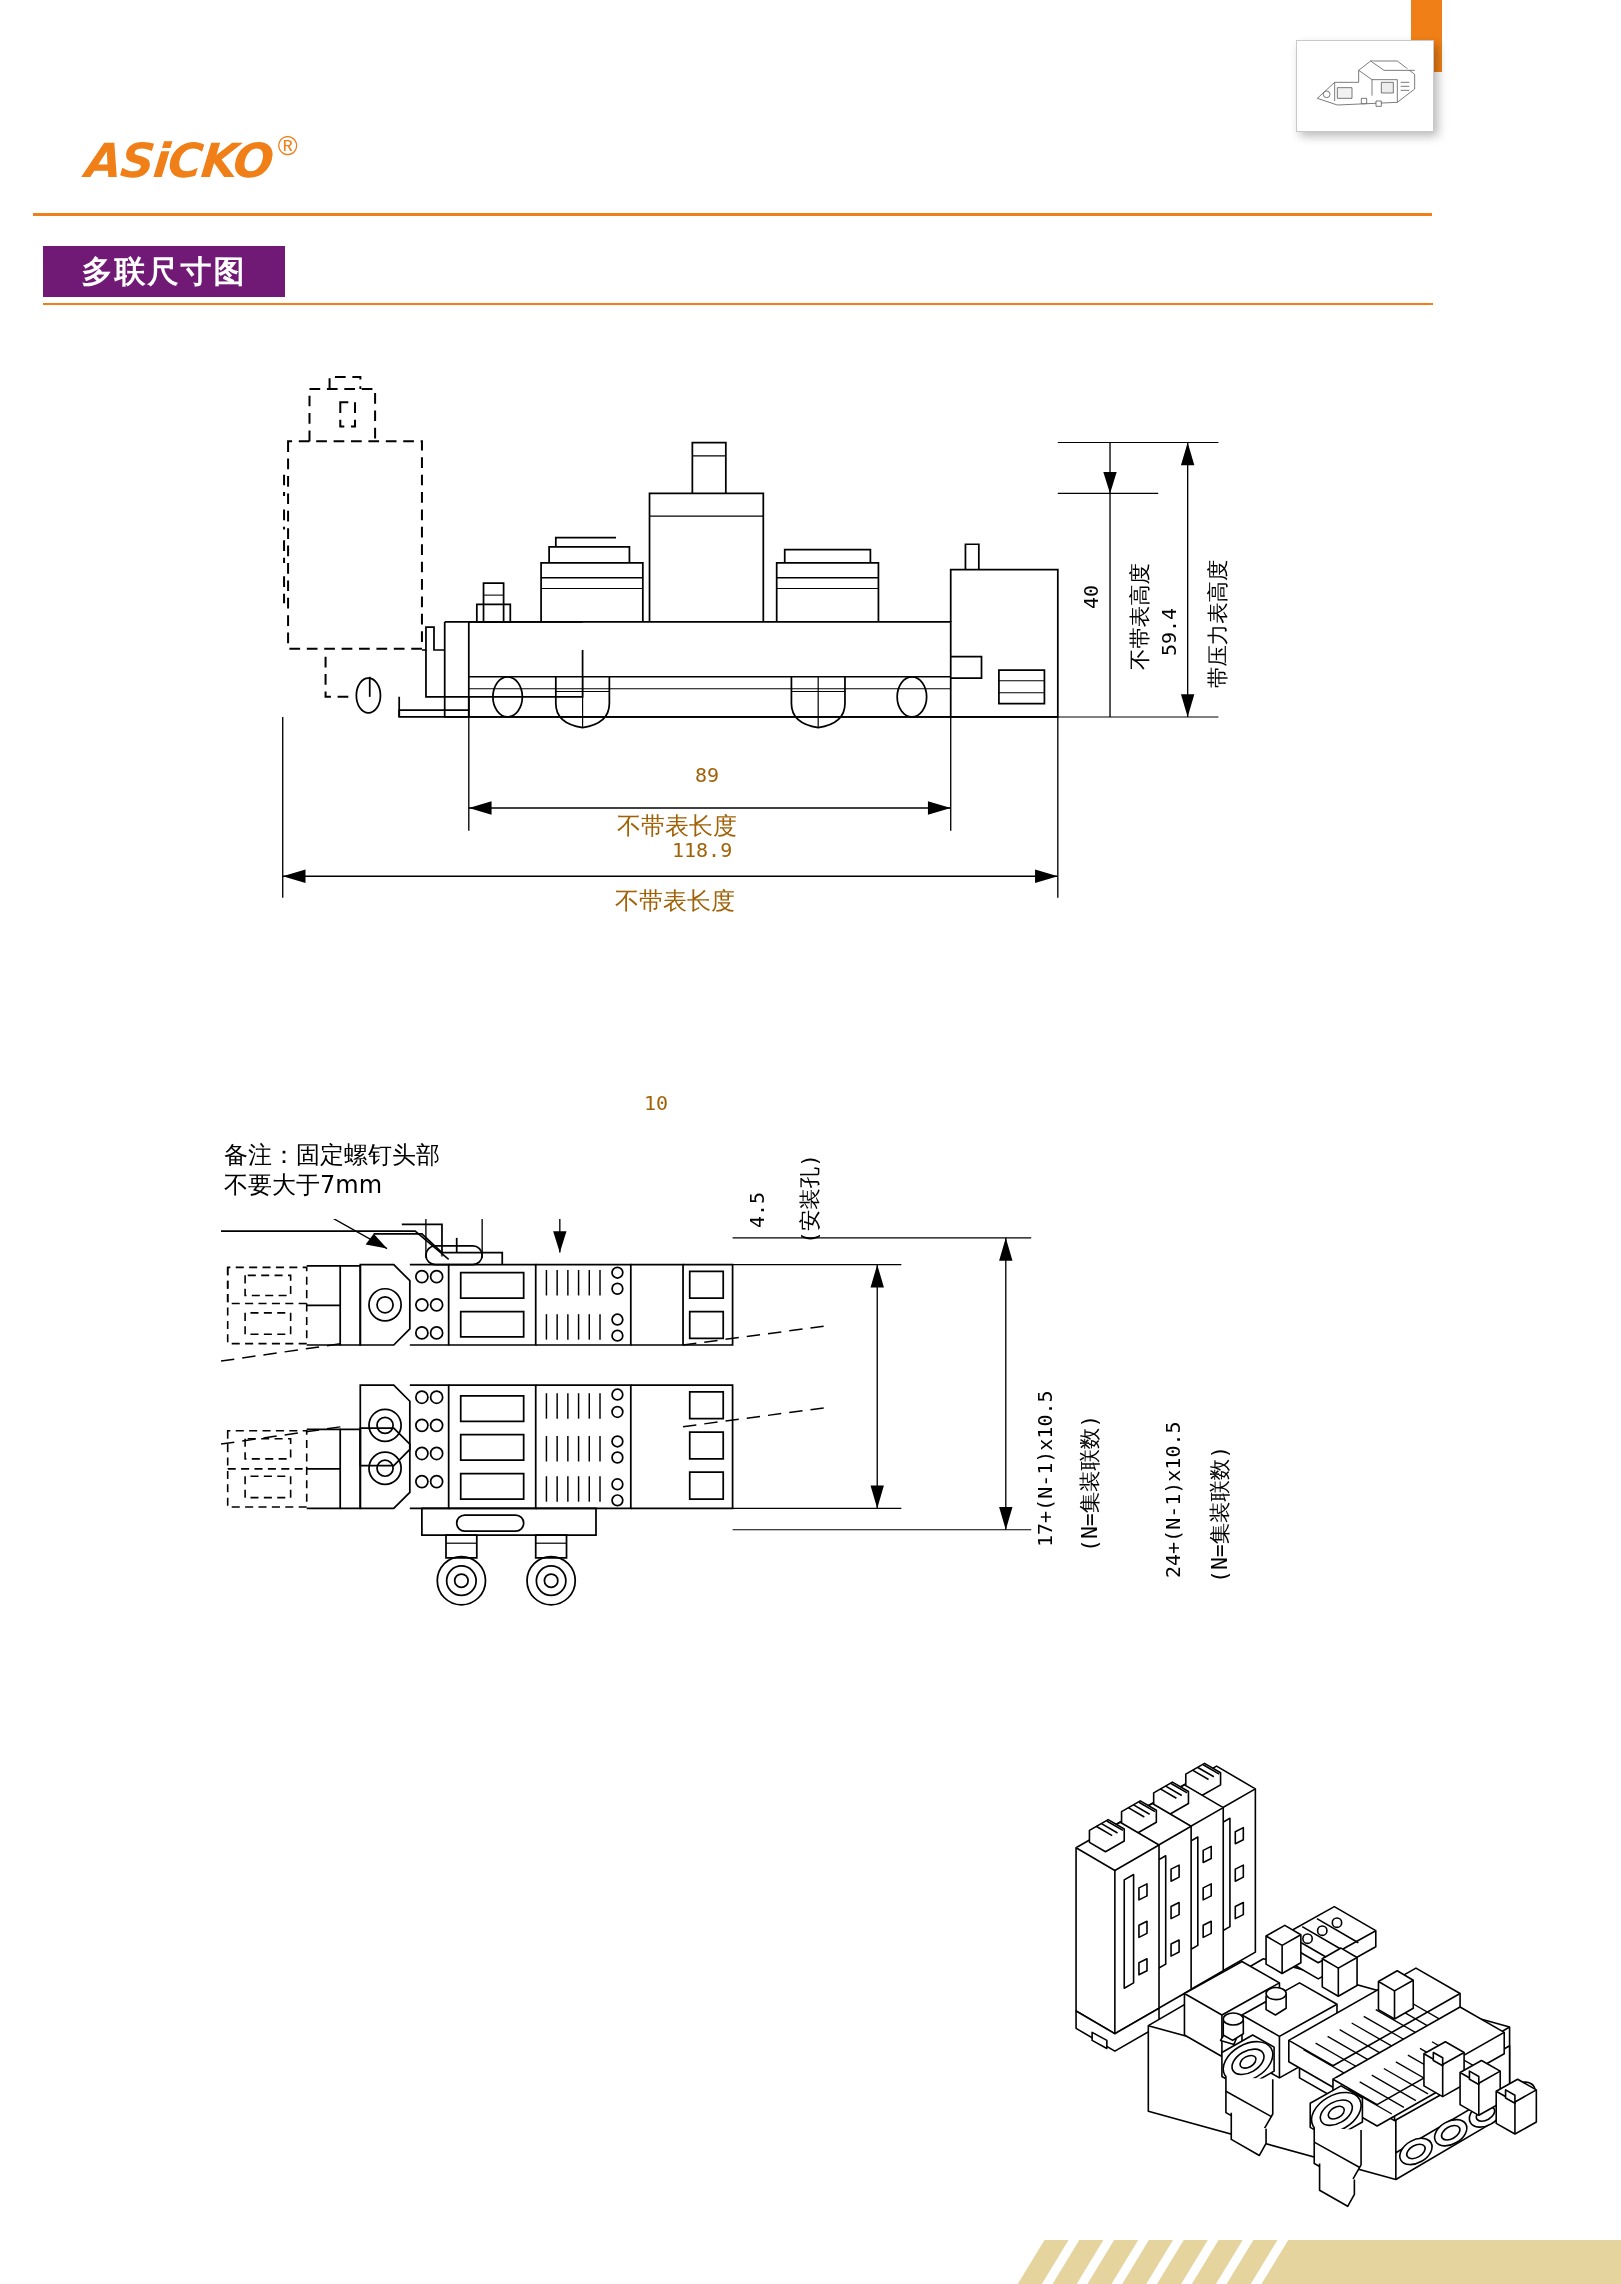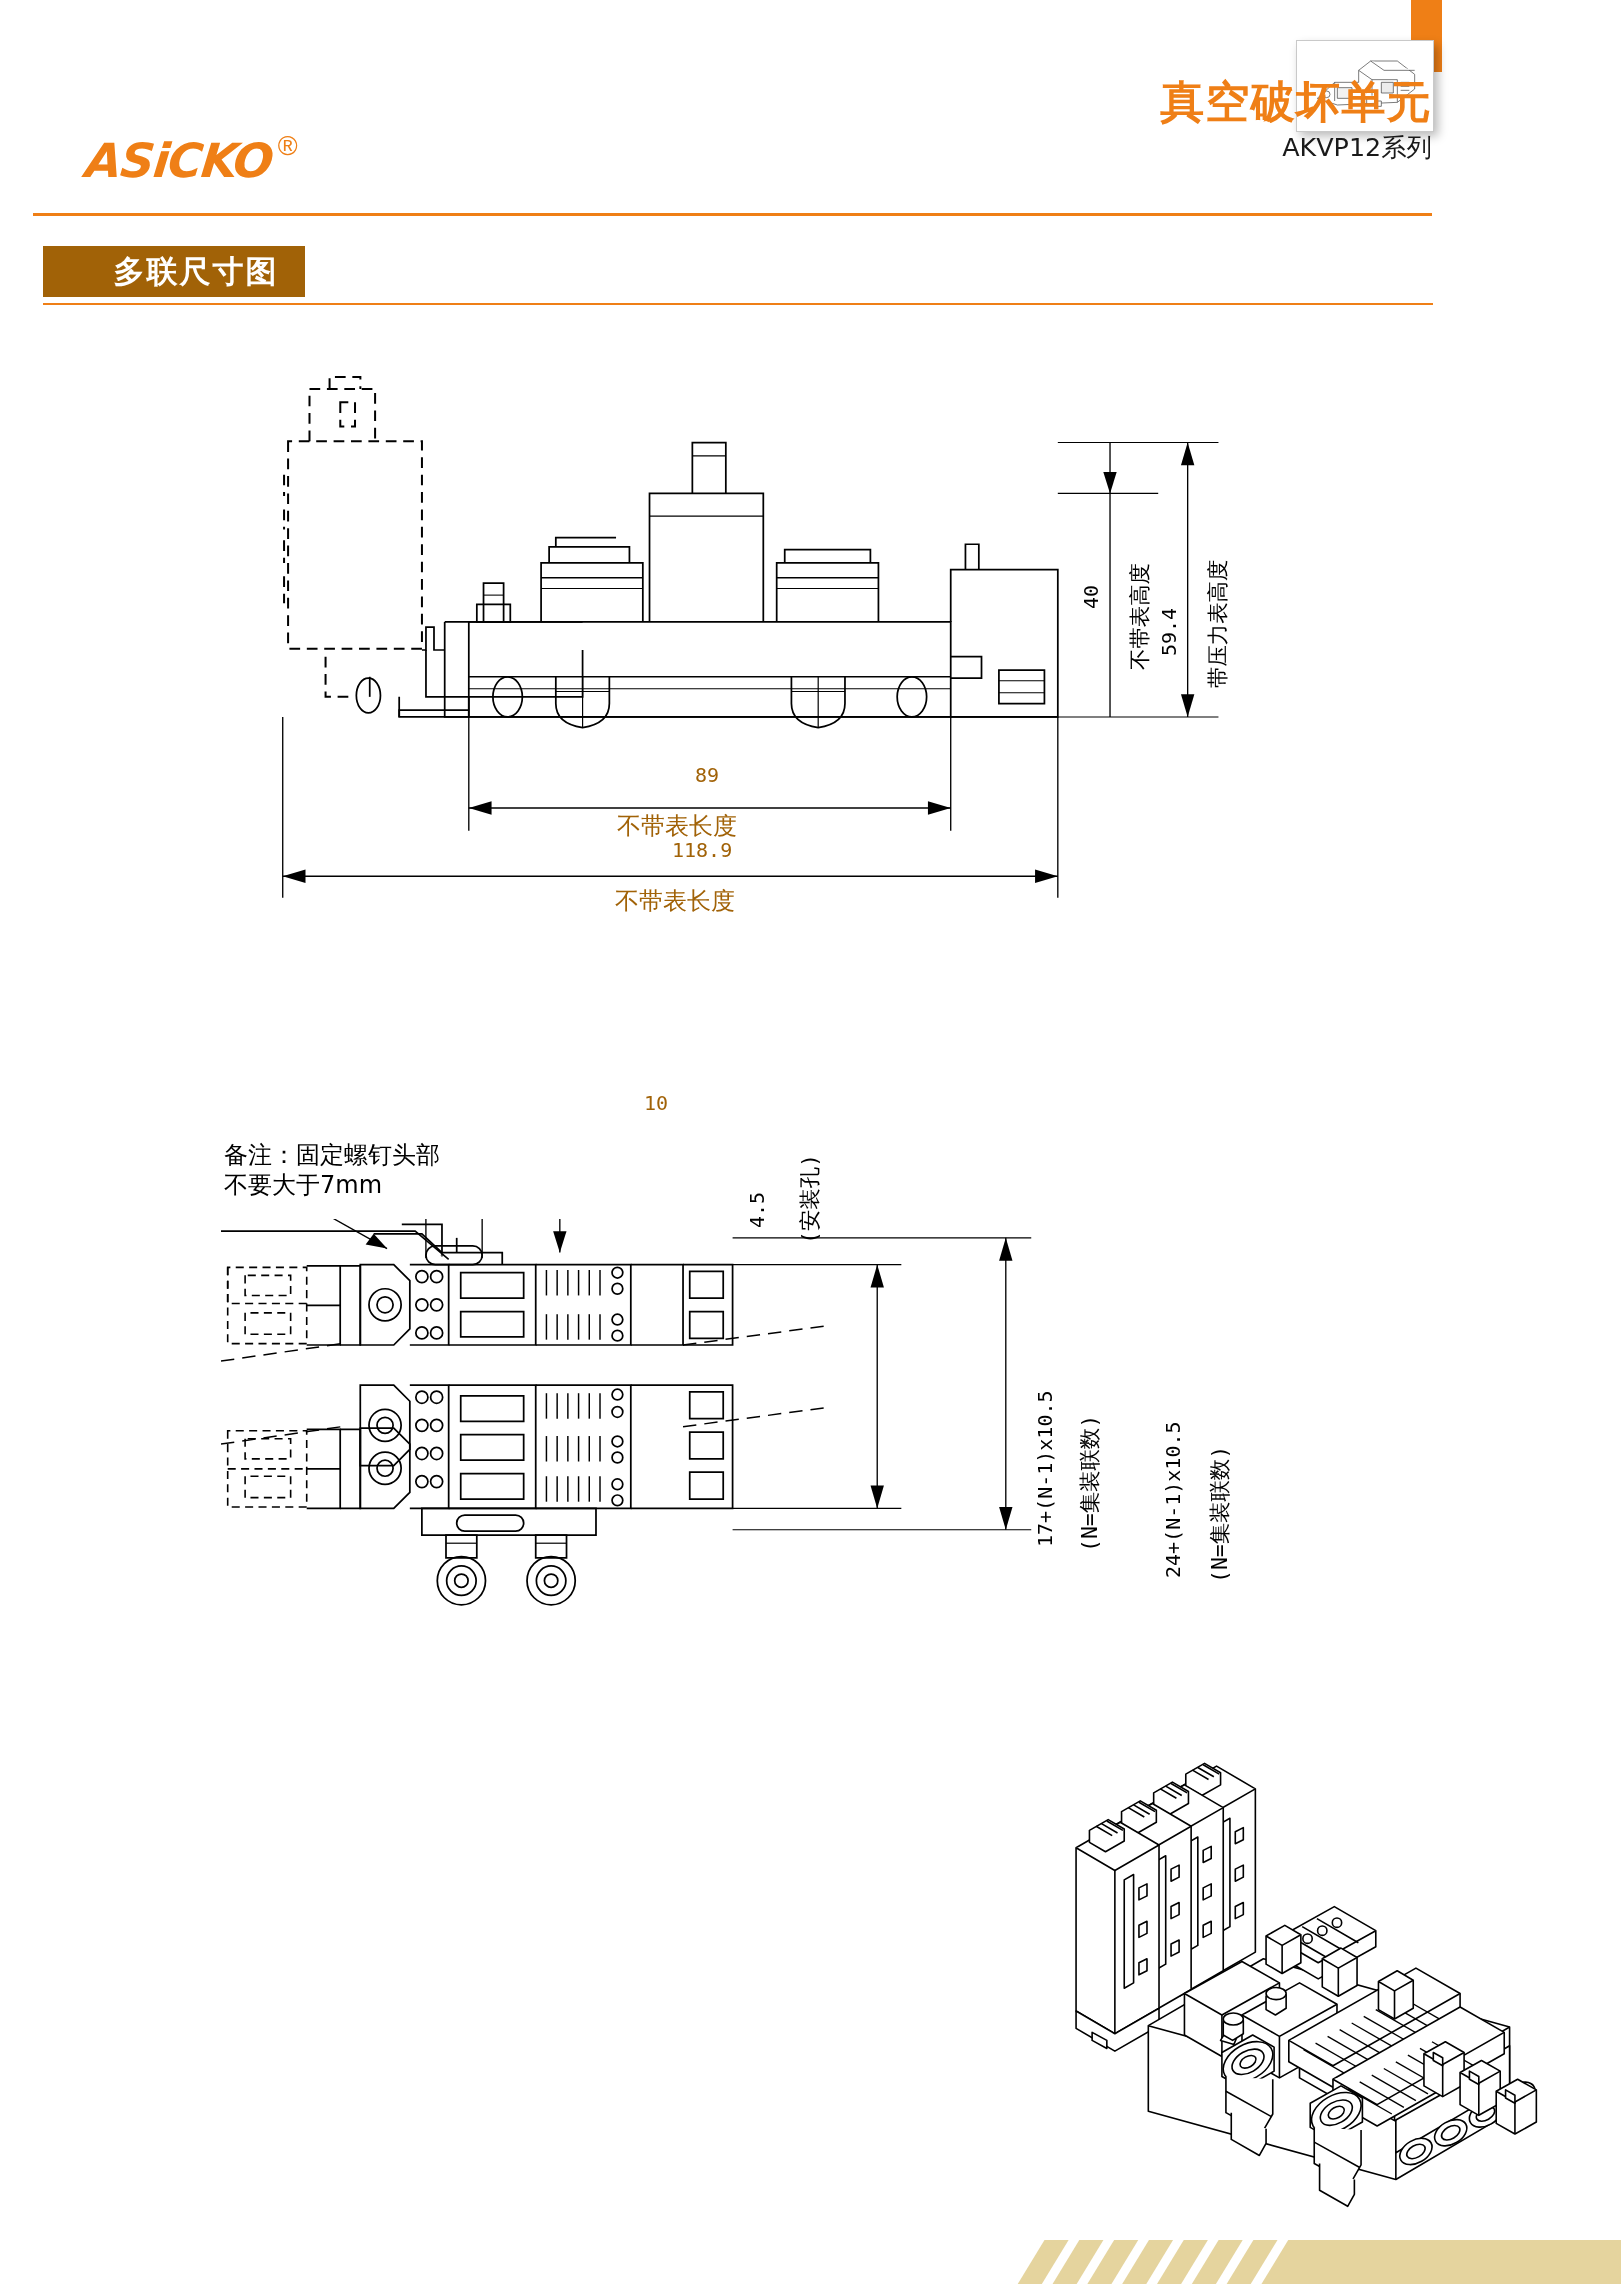--- a/index.html
+++ b/index.html
@@ -53,23 +53,23 @@
   }
 
   .header-rule{
     position:absolute;left:33px;top:213px;width:1399px;height:3.3px;
     background:#ef7f16;
   }
 
   
   .section-badge{
     position:absolute;left:43px;top:246px;
-    width:218px;height:51px;
-    background:#a16207;
-    display:flex;align-items:center;justify-content:center;padding-left:44px;
+    width:242px;height:51px;
+    background:#701a75;
+    display:flex;align-items:center;justify-content:center;
   }
   .section-badge span{
     font-family:"DejaVu Sans",sans-serif;
     color:#ffffff;font-size:31px;font-weight:bold;letter-spacing:2px;
   }
   .section-rule{
     position:absolute;left:43px;top:303px;width:1390px;height:2px;
     background:#ef7f16;
   }
 
@@ -121,24 +121,20 @@
         <path d="M118 90 L126 90 L126 98 L118 98 Z"></path>
       </g>
     </svg>
   </div>
 
   <div class="logo">
     <div class="logo-word">ASiCKO</div>
     <div class="logo-reg">®</div>
   </div>
 
-  <div class="title-block">
-    <p class="main-title">真空破坏单元</p>
-    <p class="sub-title">AKVP12系列</p>
-  </div>
 
   <div class="header-rule"></div>
 
   <div class="section-badge">
     <span>多联尺寸图</span>
   </div>
   <div class="section-rule"></div>
 
   <div class="dwg" style="left:268px;top:362px;">
     <svg width="1004" height="576" viewBox="0 0 1500 860">

